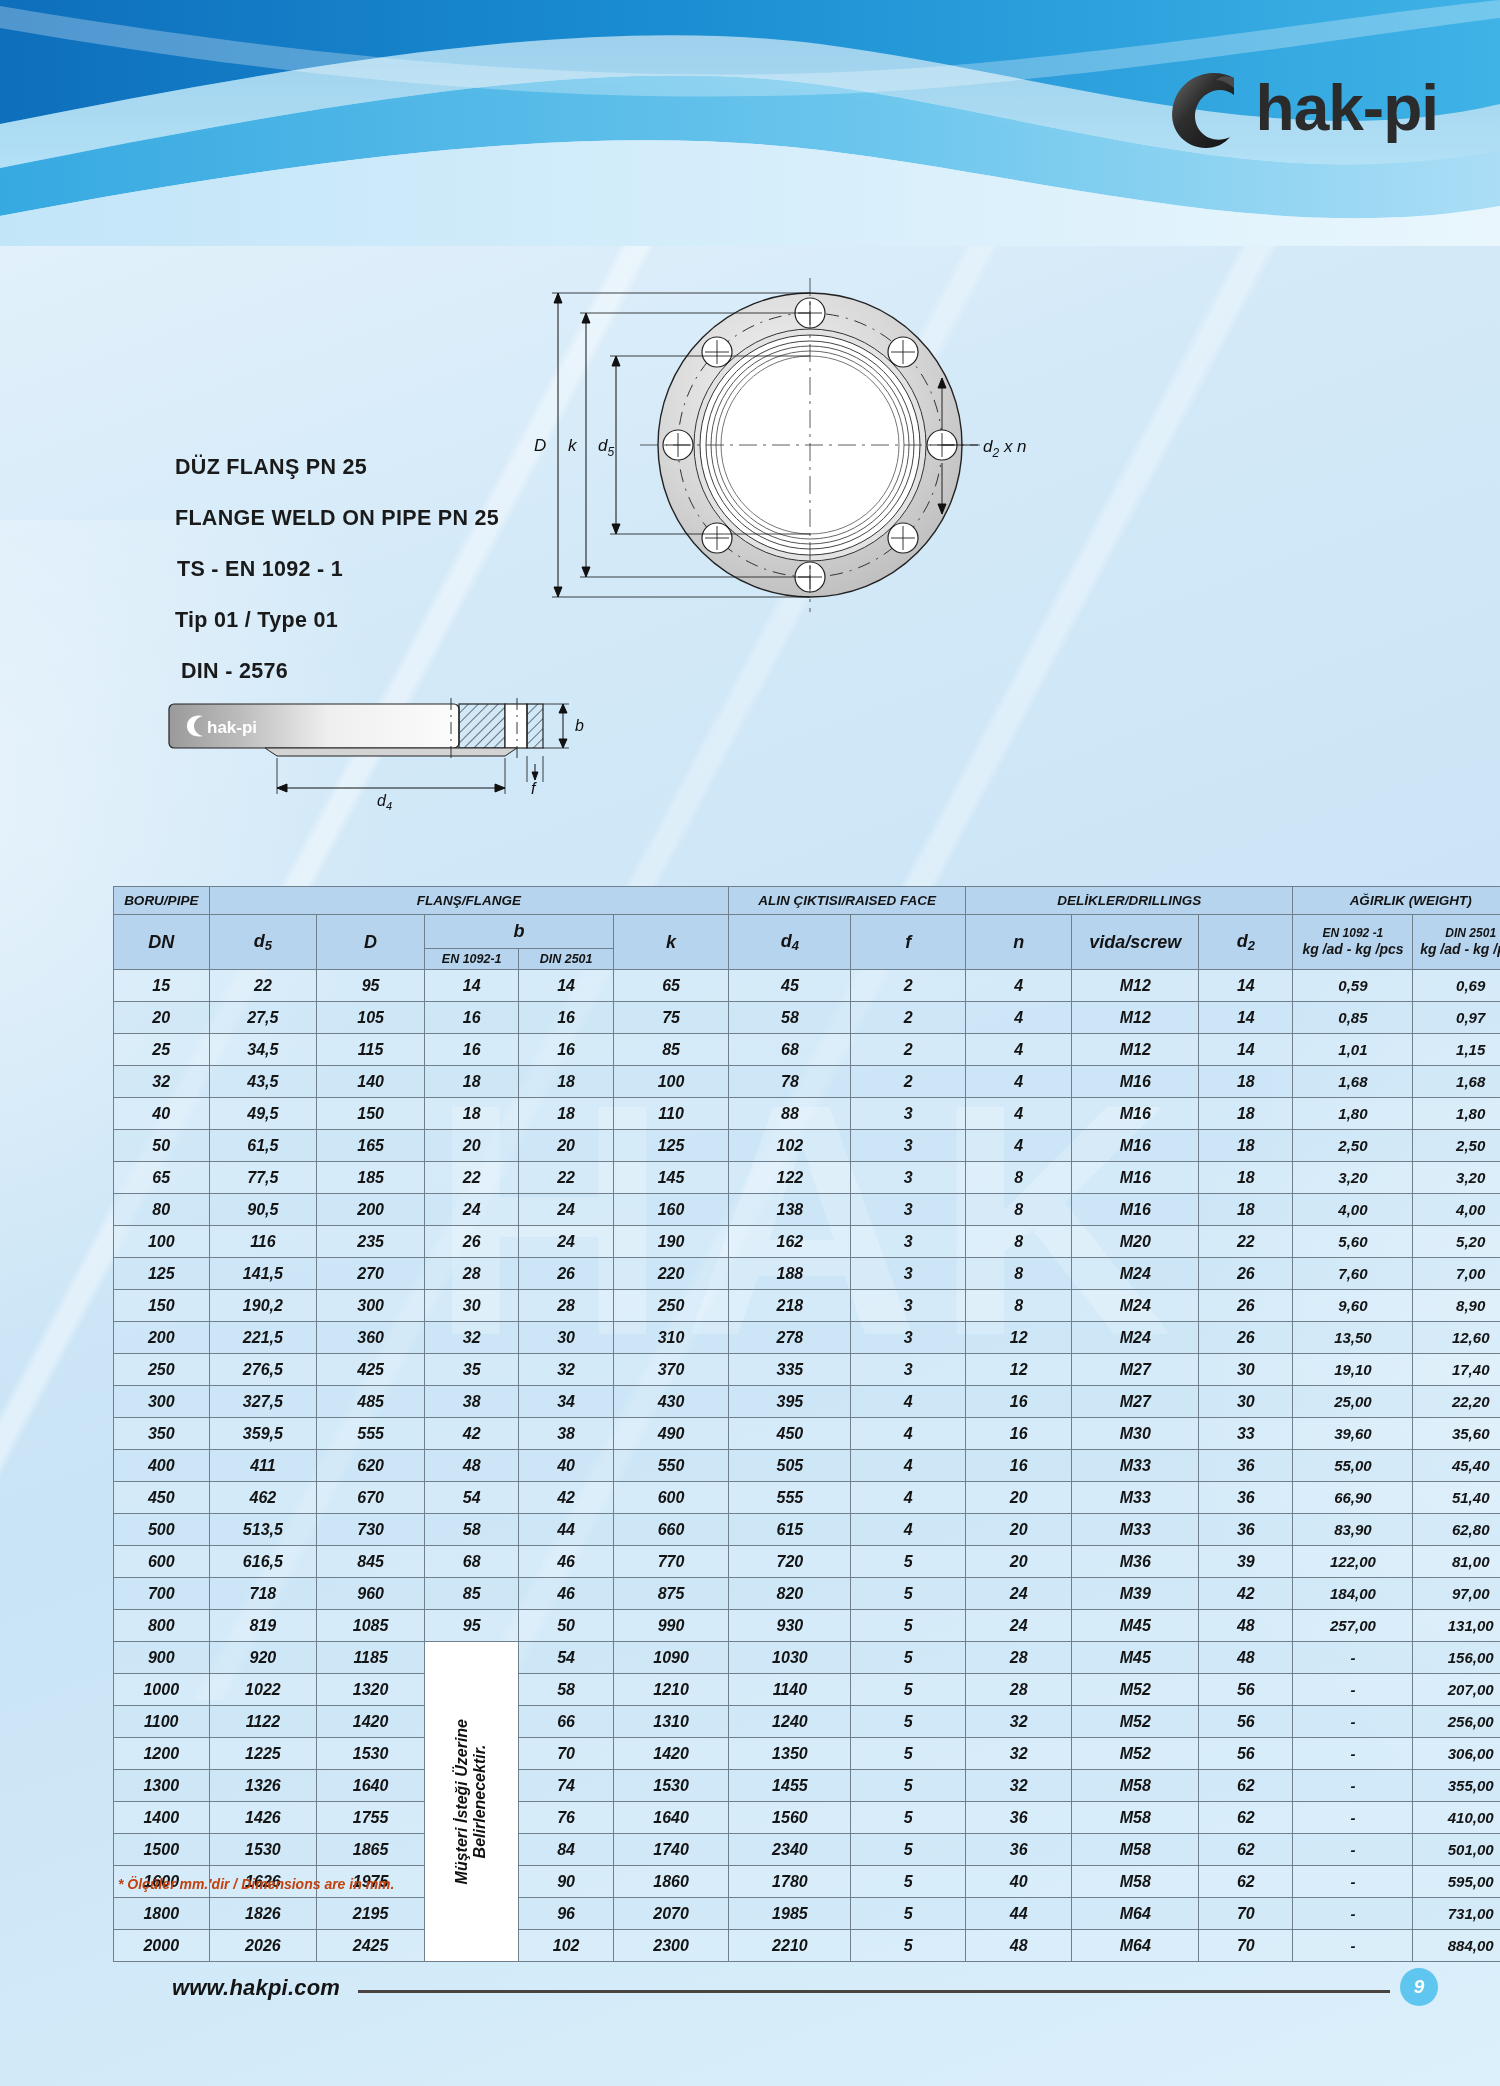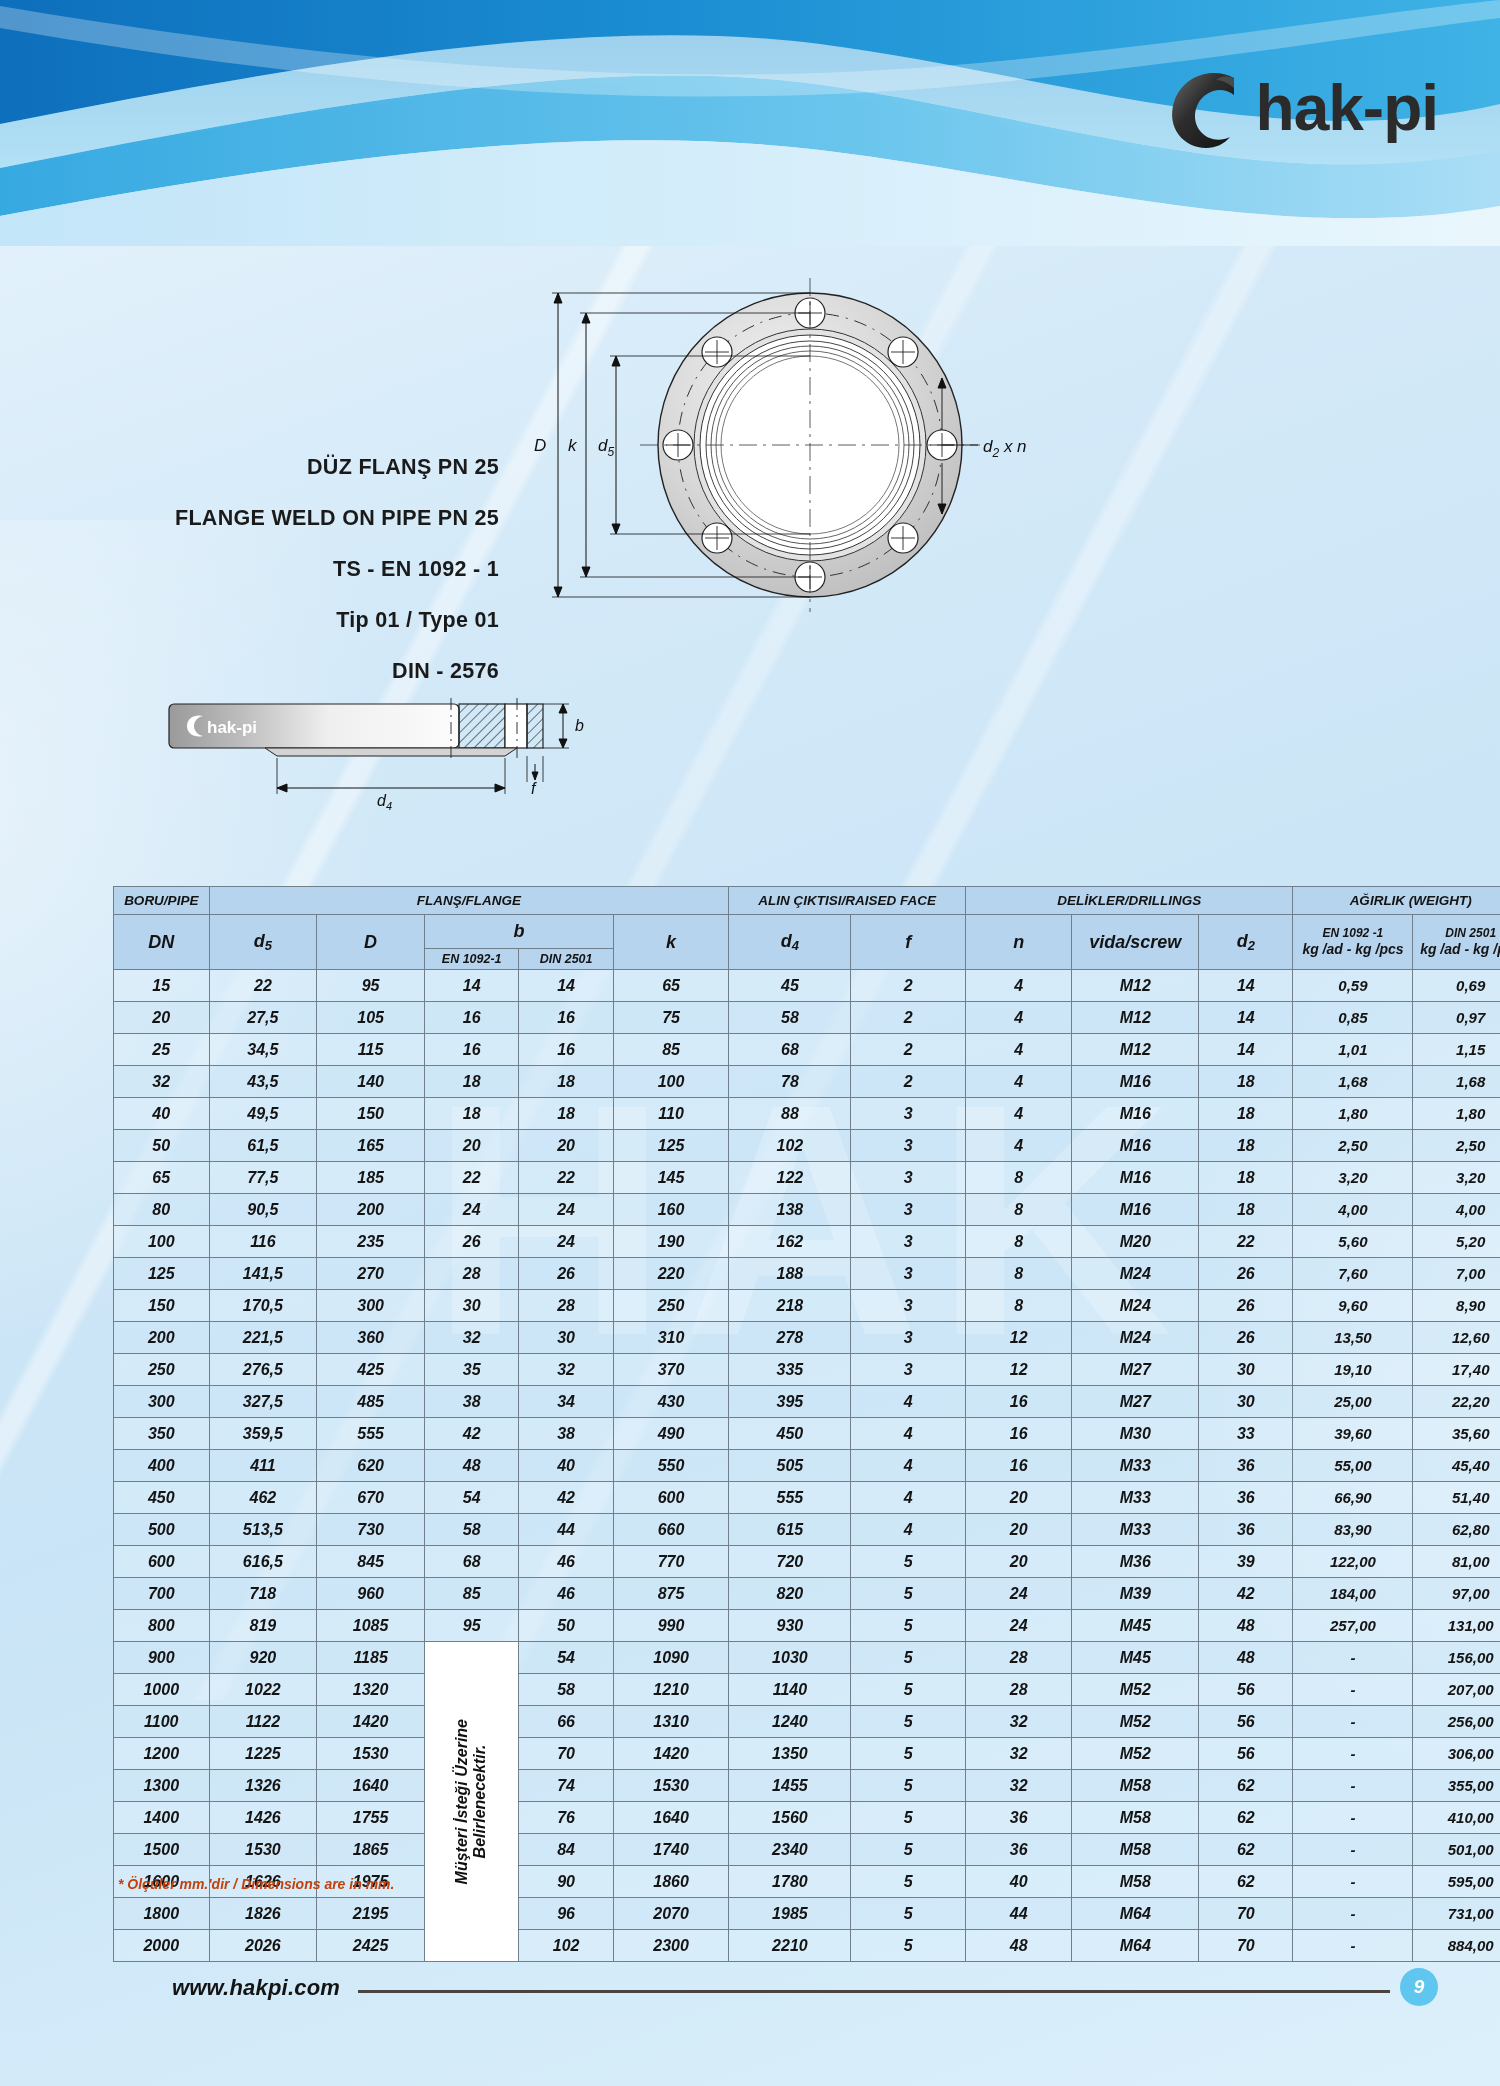--- a/index.html
+++ b/index.html
@@ -55,21 +55,21 @@
     width: 92px; height: 92px; position: relative;
   }
   .logo-c svg { display:block; }
   .logo-text {
     font-size: 64px; font-weight: bold; color: #2b2b2b;
     letter-spacing: -1px; font-family: "Liberation Sans", sans-serif;
     line-height: 1;
   }
 
   
-  .title-block { position: absolute; left: 175px; top: 455px; text-align: right; }
+  .title-block { position: absolute; left: 175px; top: 455px; }
   .title-block div {
     font-size: 21.5px; font-weight: bold; color: #1a1a1a;
     letter-spacing: .3px; margin-bottom: 26px;
     font-family: "Liberation Sans", sans-serif;
   }
   .title-block div:nth-child(3) { padding-left: 2px; }
   .title-block div:nth-child(5) { padding-left: 6px; }
 
   
   .section-drawing { position: absolute; left: 165px; top: 690px; width: 470px; height: 130px; }
@@ -553,21 +553,21 @@
           <td>188</td>
           <td>3</td>
           <td>8</td>
           <td>M24</td>
           <td>26</td>
           <td class="wt-cell">7,60</td>
           <td class="wt-cell">7,00</td>
         </tr>
         <tr>
           <td>150</td>
-          <td>170,5</td>
+          <td>190,2</td>
           <td>300</td>
           <td>30</td>
           <td>28</td>
           <td>250</td>
           <td>218</td>
           <td>3</td>
           <td>8</td>
           <td>M24</td>
           <td>26</td>
           <td class="wt-cell">9,60</td>

